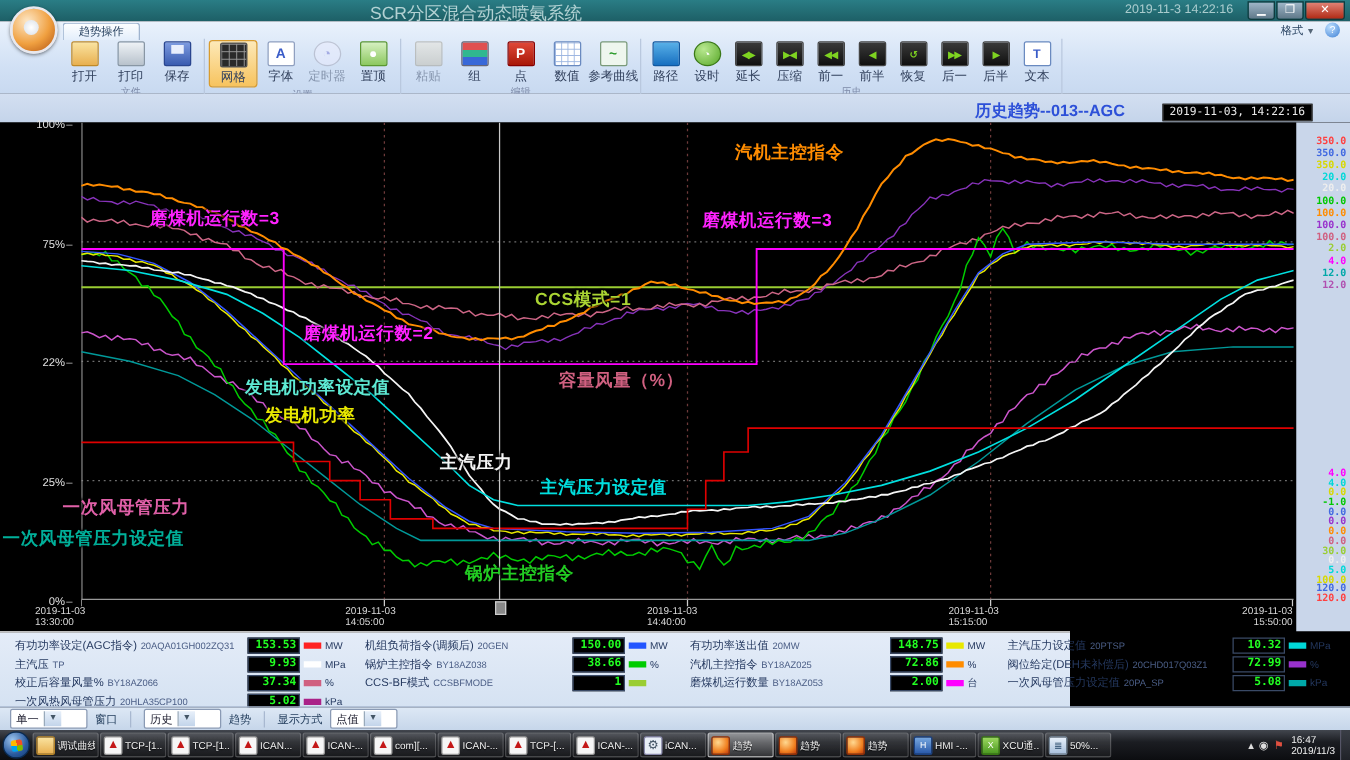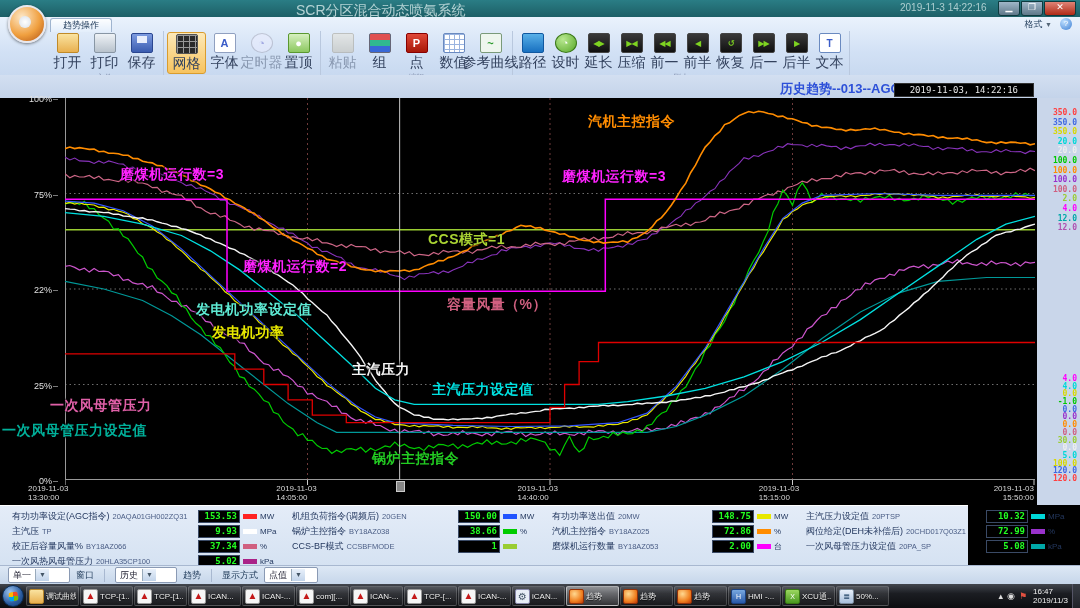--- a/index.html
+++ b/index.html
@@ -23,21 +23,21 @@
     border:1px solid #9fb4cf;border-bottom:none;border-radius:3px 3px 0 0;font-size:9px;color:#26405f;line-height:13px;}
   #fmt{position:absolute;right:28px;top:1px;font-size:9px;color:#26405f;}
   #fmt .car{font-size:7px;color:#567;}
   #help{position:absolute;right:8px;top:1px;width:12px;height:12px;border-radius:50%;
     background:radial-gradient(circle at 35% 30%,#bfe0ff,#3d7fd4);color:#fff;font-size:8px;text-align:center;line-height:12px;}
   #groups{position:absolute;left:46px;top:14px;display:flex;height:44px;}
   .rgroup{border-right:1px solid #b9c8de;padding:1px 3px 0 3px;display:flex;flex-direction:column;}
   .rbtns{display:flex;flex:1;}
   .rbtn{width:37px;display:flex;flex-direction:column;align-items:center;justify-content:flex-start;padding-top:1px;border-radius:3px;}
   .rbtn.sm{width:33px;}
-  .rbtn .lbl{font-size:14px;color:#33425e;white-space:nowrap;margin-top:1px;}
+  .rbtn .lbl{font-size:10px;color:#33425e;white-space:nowrap;margin-top:1px;}
   .rbtn.active{background:linear-gradient(#fde9b8,#f7c35e);border:1px solid #d99c2e;}
   .rbtn.dim{opacity:.45;}
   .gname{text-align:center;font-size:8px;color:#7d8aa8;height:11px;line-height:11px;}
   .ric{width:20px;height:18px;border-radius:2px;display:flex;align-items:center;justify-content:center;font-size:11px;font-weight:bold;}
   .ic-open{background:linear-gradient(#fae3a0,#e8b050);border:1px solid #c08a28;}
   .ic-print{background:linear-gradient(#eef2f6,#b8c2cc);border:1px solid #8896a4;}
   .ic-save{background:linear-gradient(#7d9be0,#3a5cb0);border:1px solid #2a4690;}
   .ic-save:before{content:"";width:10px;height:7px;background:#e8eefc;margin-bottom:7px;}
   .ic-grid{background:#2a2a2a;border:1px solid #555;
     background-image:linear-gradient(#999 1px,transparent 1px),linear-gradient(90deg,#999 1px,transparent 1px);background-size:6px 6px;}
@@ -50,38 +50,38 @@
   .ic-table{background:#fff;border:1px solid #6a8ac0;
     background-image:linear-gradient(#9ab4e0 1px,transparent 1px),linear-gradient(90deg,#9ab4e0 1px,transparent 1px);background-size:5px 5px;}
   .ic-refcurve{background:#eef6ee;border:1px solid #7a9a7a;color:#2a9a2a;}
   .ic-path{background:linear-gradient(#58b0e8,#1870c0);border:1px solid #1058a0;}
   .ic-settime{background:radial-gradient(circle at 35% 30%,#b8e890,#58a828);border:1px solid #3a7818;border-radius:50%;color:#fff;font-size:9px;}
   .ic-dark{background:linear-gradient(#3a3a3a,#101010);border:1px solid #444;color:#7ed321;font-size:8px;letter-spacing:-1px;}
   .ic-text{background:#fff;border:1px solid #6a8ac0;color:#3a5cc8;font-size:10px;}
   
   #strip{left:0;top:75px;width:1080px;height:23px;background:linear-gradient(#d3dff1,#c4d4ea);}
   #trendtitle{position:absolute;left:0;top:5px;width:900px;text-align:right;font-size:13px;font-weight:bold;color:#2d50d8;}
-  #cursorbox{position:absolute;right:46px;top:8px;background:#000;color:#e8e8e8;
-    font-family:"DejaVu Sans Mono",monospace;font-size:9px;padding:1px 15px;border:1px solid #333;}
+  #cursorbox{position:absolute;right:30px;top:8px;background:#000;color:#e8e8e8;
+    font-family:"DejaVu Sans Mono",monospace;font-size:9px;padding:1px 5px;border:1px solid #333;}
   
   #chart{left:0;top:98px;width:1080px;height:407px;background:#000;}
   #rightmargin{position:absolute;right:0;top:0;width:43px;height:407px;background:#c9d6ea;}
   #plot{position:absolute;left:65px;top:0;}
   .ylab{position:absolute;width:58px;text-align:right;font-size:9px;color:#e0e0e0;left:0;}
   .ylab:after{content:"–";margin-left:1px;color:#bbb;}
   .xlab{position:absolute;font-size:8px;line-height:9px;color:#d8d8d8;top:386px;width:64px;white-space:pre-line;}
   .chart-label{position:absolute;font-weight:bold;font-size:14px;white-space:nowrap;
     text-shadow:1px 1px 2px #000,-1px -1px 2px #000;letter-spacing:.5px;}
   .rs{position:absolute;right:3px;width:38px;text-align:right;font-size:8px;font-weight:bold;
     font-family:"DejaVu Sans Mono",monospace;}
   .rs div{height:9.6px;line-height:9.6px;}
   #rsbot div{height:7.7px;line-height:7.7px;}
   #curhandle{position:absolute;left:396px;top:383px;width:7px;height:9px;background:#888;border:1px solid #ccc;}
   
-  #panel{left:0;top:505px;width:968px;height:60px;background:linear-gradient(#e4ecf8,#d5e2f2);border-top:1px solid #fff;}
+  #panel{left:0;top:505px;width:856px;height:60px;background:linear-gradient(#e4ecf8,#d5e2f2);border-top:1px solid #fff;}
   .pcol{position:absolute;top:4px;display:flex;flex-direction:column;gap:3px;}
   .prow{display:flex;align-items:center;height:12px;}
   .plabel{font-size:9px;color:#24385f;white-space:nowrap;overflow:hidden;flex:1;}
   .ptag{font-size:7.5px;color:#4a5d85;margin-left:3px;}
   .pval{width:38px;height:11px;background:#000;border:1px solid #3a4a66;color:#2f2;
     font-family:"DejaVu Sans Mono",monospace;font-size:9px;font-weight:bold;text-align:right;line-height:11px;padding-right:2px;}
   .psw{width:14px;height:5px;margin:0 3px;}
   .punit{width:24px;font-size:8px;color:#24385f;}
   
   #status{left:0;top:565px;width:1080px;height:19px;background:linear-gradient(#dde8f5,#c6d6ea);

